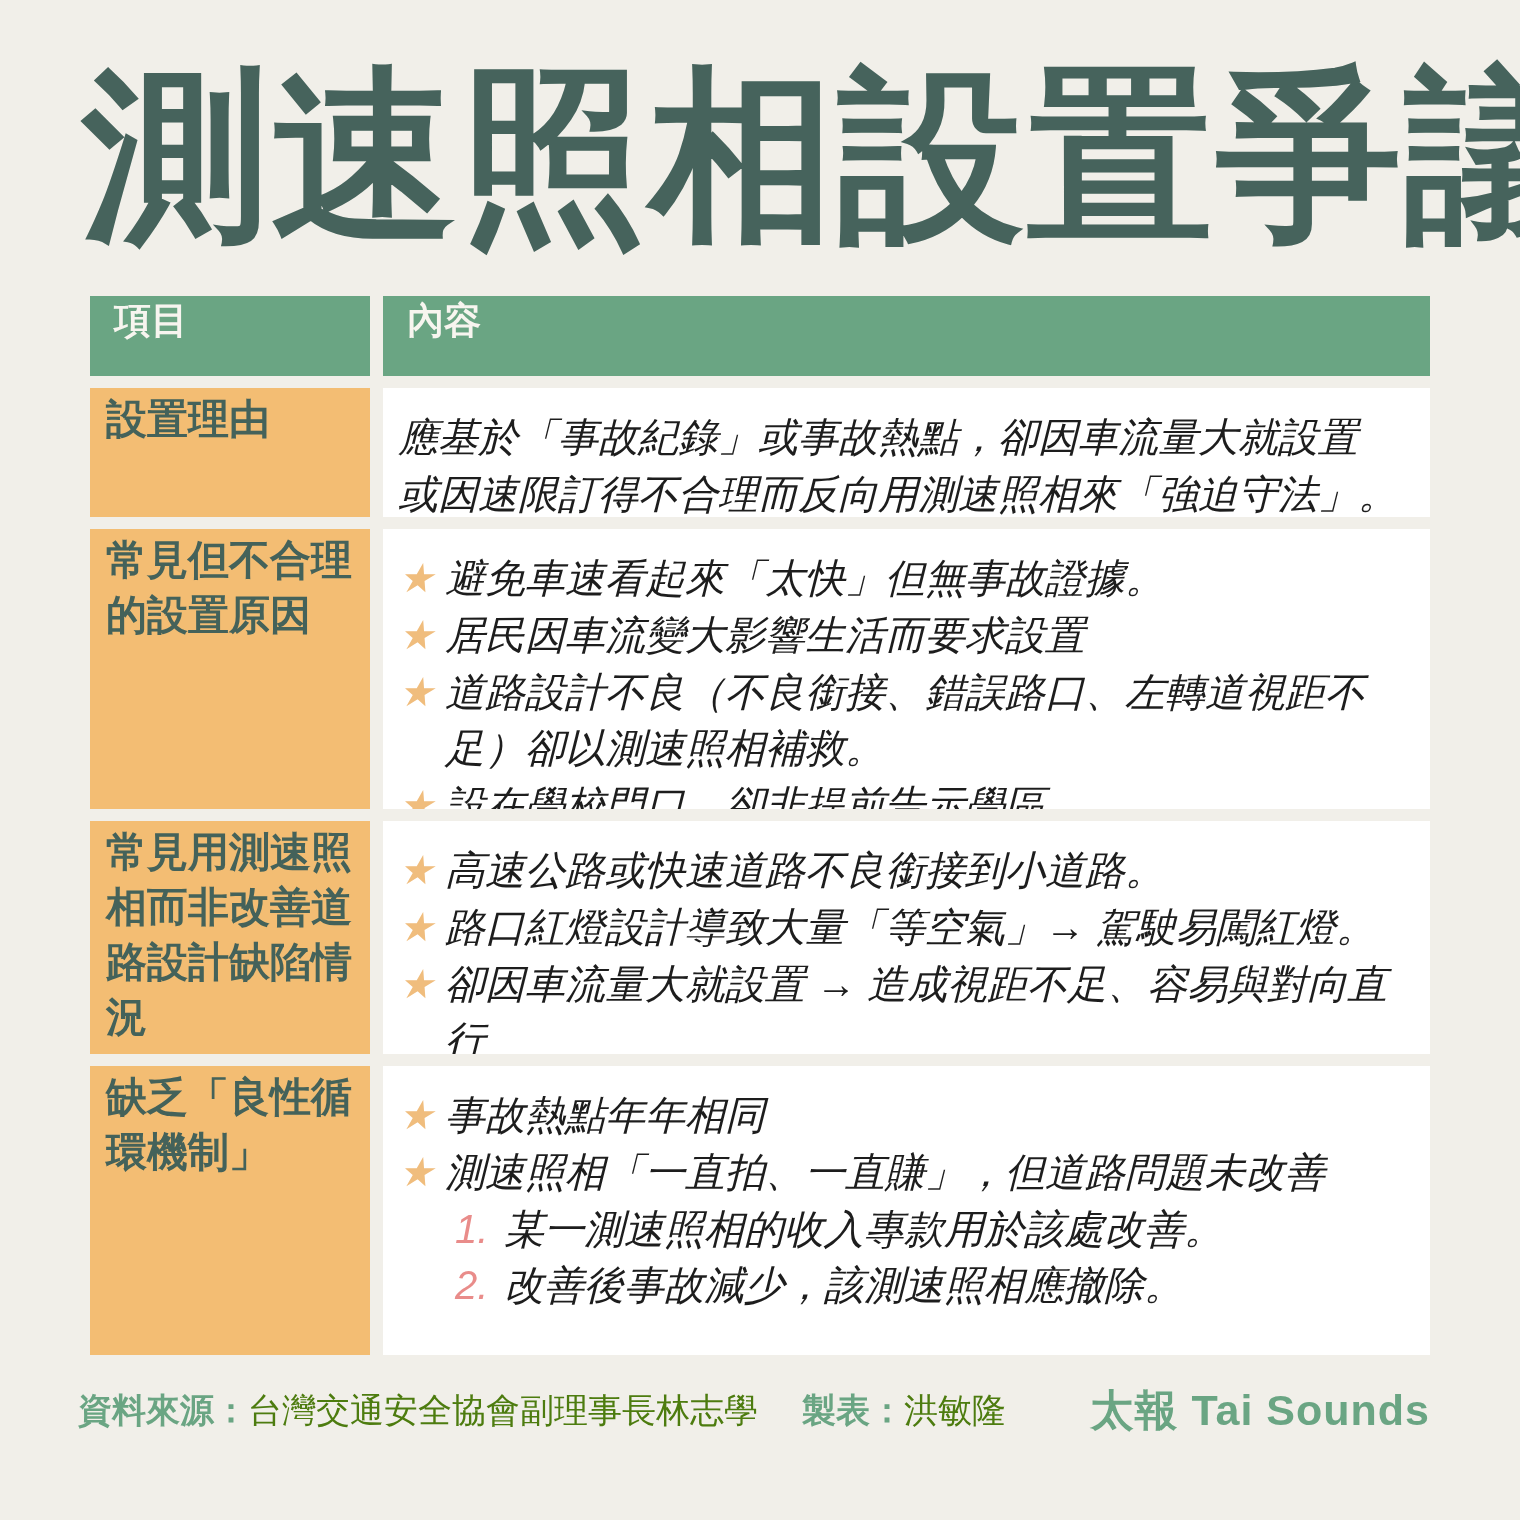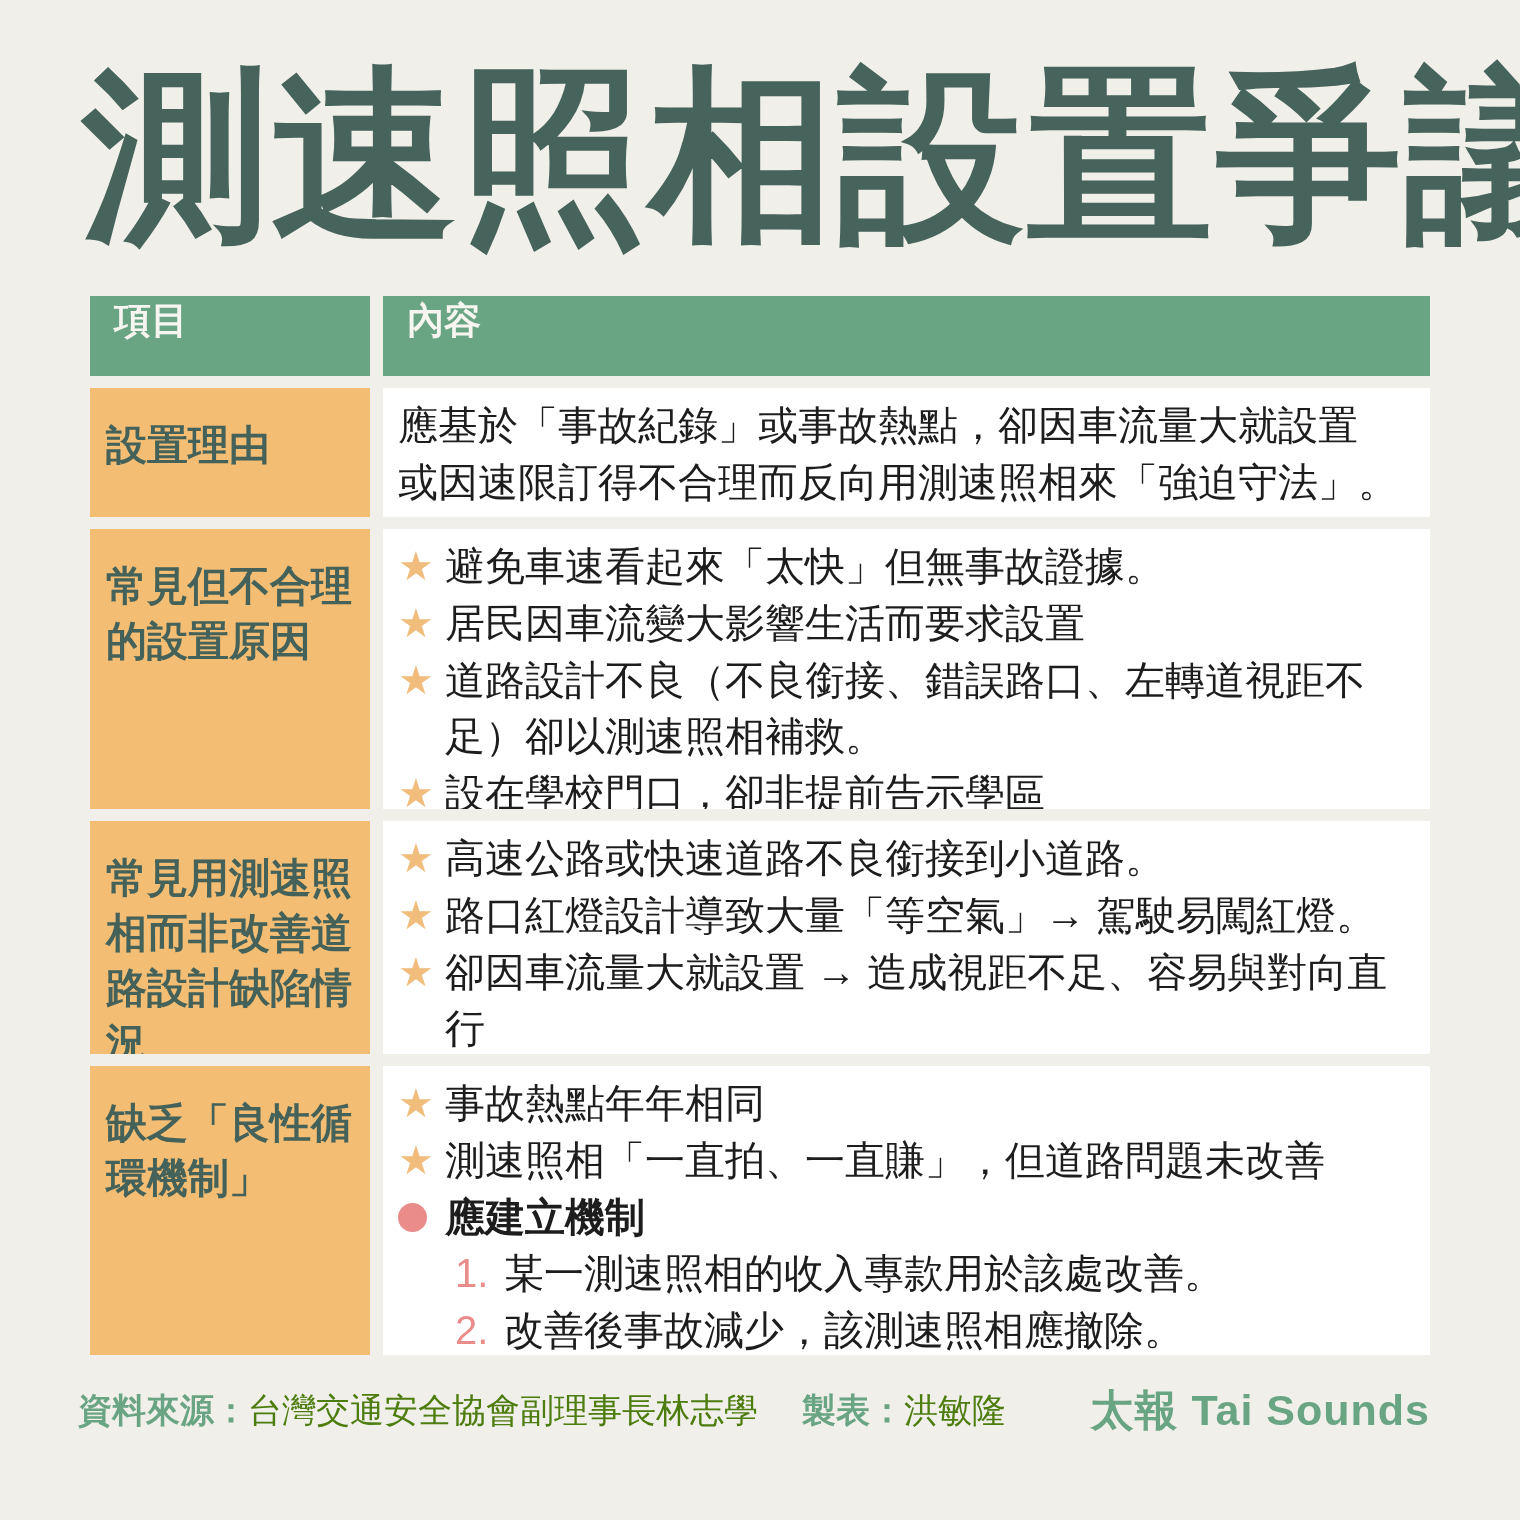--- a/index.html
+++ b/index.html
@@ -22,27 +22,28 @@
   }
   .cell{box-sizing:border-box;overflow:hidden}
   .head{
     background:#6aa583;color:#f7f5ef;
     font-weight:700;font-size:37px;
     display:flex;align-items:flex-start;padding:0 24px;
   }
   .label-cell{
     background:#f3bd73;color:#44625a;
     font-weight:700;font-size:41px;line-height:1.34;
-    padding:30px 12px 0 16px;
+    padding:4px 12px 0 16px;
   }
   .label-text{white-space:pre-line}
   .content-cell{
     background:#ffffff;color:#1d1d1d;
     font-size:40px;line-height:1.42;
-    padding:9px 18px 6px 15px;
+    padding:21px 18px 6px 15px;
+    font-style:italic;
   }
   .para{margin:0;white-space:pre-line}
   .bullet{display:flex;align-items:flex-start}
   .star{flex:0 0 47px;color:#f0bd7d;font-size:40px}
   .dot-wrap{flex:0 0 47px;padding-top:14px}
   .dot{display:block;width:29px;height:29px;border-radius:50%;background:#e98c8a}
   .btext{flex:1;white-space:pre-line}
   .bold{font-weight:700}
   .numitem{display:flex;padding-left:57px}
   .num{flex:0 0 49px;color:#e98c8a;font-weight:500}
@@ -116,26 +117,20 @@
 環機制」</span></div>
     <div class="cell content-cell">
       <div class="bullet">
         <span class="star">★</span>
         <span class="btext">事故熱點年年相同</span>
       </div>
       <div class="bullet">
         <span class="star">★</span>
         <span class="btext">測速照相「一直拍、一直賺」，但道路問題未改善</span>
       </div>
-      <div class="bullet">
-        <span class="dot-wrap">
-          <span class="dot"></span>
-        </span>
-        <span class="btext bold">應建立機制</span>
-      </div>
       <div class="numitem">
         <span class="num">1.</span>
         <span class="btext">某一測速照相的收入專款用於該處改善。</span>
       </div>
       <div class="numitem">
         <span class="num">2.</span>
         <span class="btext">改善後事故減少，該測速照相應撤除。</span>
       </div>
     </div>
   </div>

